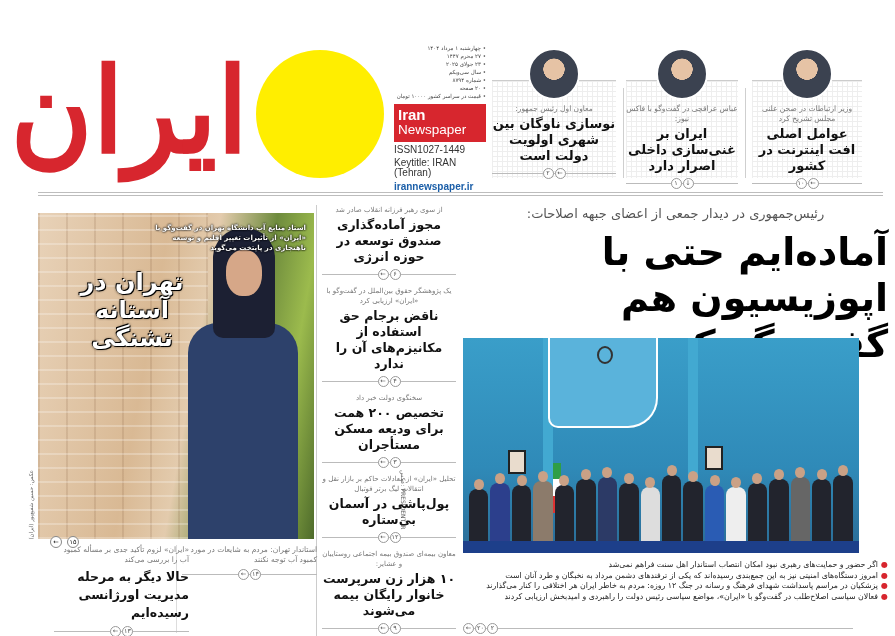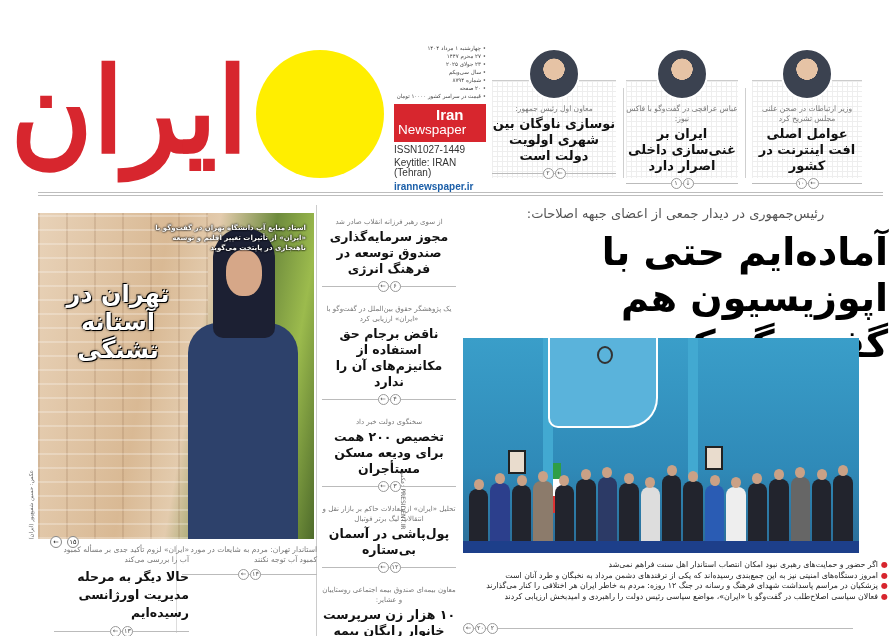--- a/index.html
+++ b/index.html
@@ -13,21 +13,21 @@
     font-family: "DejaVu Serif", serif; font-weight: bold; font-size: 112px; color: #d7262e;
     line-height: 150px; text-align: center; direction: rtl; letter-spacing: -4px; transform: scaleY(1.05); }
   .sun { position: absolute; left: 256px; top: 50px; width: 128px; height: 128px; border-radius: 50%; background: #ffee00; }
   .masthead-rule { position: absolute; left: 38px; right: 12px; top: 192px; height: 4px;
     border-top: 1px solid #bdbdbd; border-bottom: 1px solid #bdbdbd; }
 
   .info { position: absolute; left: 394px; top: 44px; width: 92px; }
   .info-list { direction: rtl; text-align: right; font-size: 5.5px; color: #444; line-height: 8px; list-style: none; }
   .info-list li::before { content: "• "; }
   .brand-box { margin-top: 4px; background: #d7262e; color: #fff; padding: 3px 4px; height: 38px; }
-  .brand-line1 { font-family: "Liberation Sans", sans-serif; font-weight: bold; font-size: 15px; line-height: 15px; margin-left: 38px; }
+  .brand-line1 { font-family: "Liberation Sans", sans-serif; font-weight: bold; font-size: 15px; line-height: 15px; }
   .brand-line2 { font-family: "Liberation Sans", sans-serif; font-size: 13.5px; line-height: 16px; }
   .issn { font-family: "Liberation Sans", sans-serif; font-size: 10px; color: #333; line-height: 10px; margin-top: 3px; }
   .site { font-family: "Liberation Sans", sans-serif; font-weight: bold; font-size: 10px; color: #1a5ea8; margin-top: 3px; }
 
   .teaser { position: absolute; top: 48px; height: 138px; }
   .teaser .grid-bg { position: absolute; left: 0; right: 0; top: 32px; bottom: 8px;
     background-image: linear-gradient(#eee 1px, transparent 1px), linear-gradient(90deg, #eee 1px, transparent 1px);
     background-size: 5px 5px; border-top: 1px solid #ccc; }
   .teaser .avatar { position: absolute; top: 0; left: 50%; margin-left: -26px; width: 52px; height: 52px; border-radius: 50%;
     background: radial-gradient(circle at 50% 40%, #e6c3a5 0 28%, #3b4250 29% 100%); border: 2px solid #fff; }
@@ -60,34 +60,34 @@
   .bullets { position: absolute; left: 463px; top: 560px; width: 425px; direction: rtl; text-align: right; list-style: none; }
   .bullets li { font-size: 7.8px; line-height: 10.5px; color: #222; white-space: nowrap; }
   .bullets li::before { content: "●"; color: #d7262e; margin-left: 3px; font-size: 8px; }
   .lead-pageref { position: absolute; left: 463px; top: 619px; width: 390px; }
 
   
   .col-mid { position: absolute; left: 322px; top: 205px; width: 134px; }
   .col-mid::after { content: ""; position: absolute; left: -6px; top: 0; bottom: -430px; border-left: 1px solid #ccc; }
   .story .kicker { direction: rtl; text-align: center; font-size: 7px; color: #777; line-height: 10px; }
   .story .title { direction: rtl; text-align: center; font-weight: bold; font-size: 12.5px; line-height: 16px; color: #111; margin-top: 2px; }
-  .story { margin-bottom: 6px; margin-top: 12px; }
+  .story { margin-bottom: 6px; }
 
   
   .feature { position: absolute; left: 38px; top: 213px; width: 276px; height: 326px; overflow: hidden;
     background: linear-gradient(100deg, #e8d2b8 0%, #d9b994 40%, #e3cbad 55%, #6e8b3d 72%, #9cbb4d 85%, #4e6b2b 100%); }
   .brick { position: absolute; inset: 0; width: 170px;
     background-image: repeating-linear-gradient(0deg, rgba(255,255,255,0.25) 0 2px, transparent 2px 14px),
                       repeating-linear-gradient(90deg, rgba(120,80,50,0.15) 0 2px, transparent 2px 28px); }
   .woman { position: absolute; left: 145px; top: 15px; width: 120px; height: 320px; }
   .woman .head { position: absolute; left: 30px; top: 0; width: 62px; height: 110px; background: #1c2033; border-radius: 30px 30px 10px 10px; }
   .woman .face { position: absolute; left: 43px; top: 22px; width: 36px; height: 46px; background: #d6a788; border-radius: 45%; }
   .woman .dress { position: absolute; left: 5px; top: 95px; width: 110px; height: 240px; background: #2d416b; border-radius: 30px 30px 0 0; }
   .feature-kicker { position: absolute; right: 8px; top: 10px; width: 160px; direction: rtl; text-align: right; font-size: 7px; font-weight: bold; color: #fff; line-height: 10px; text-shadow: 0 0 2px #000, 0 0 2px #000; }
-  .feature-title { position: absolute; left: 5px; top: 55px; width: 150px; direction: rtl; text-align: center; font-size: 24px; line-height: 28px; font-weight: bold; color: #fff; text-shadow: 0 0 3px #000, 1px 1px 0 #000, -1px -1px 0 #000; margin-top: 12px; }
+  .feature-title { position: absolute; left: 19px; top: 55px; width: 150px; direction: rtl; text-align: center; font-size: 24px; line-height: 28px; font-weight: bold; color: #fff; text-shadow: 0 0 3px #000, 1px 1px 0 #000, -1px -1px 0 #000; }
   .feature-pageref { position: absolute; left: 50px; top: 529px; }
   .feature-pageref span { width: 12px; height: 12px; border: 1px solid #888; border-radius: 50%; background: #fff; display: inline-block; font-size: 6.5px; text-align: center; line-height: 10px; }
   .feature-credit { position: absolute; left: 28px; top: 470px; font-size: 5.5px; color: #666; writing-mode: vertical-rl; transform: rotate(180deg); }
 
   .bottom-story { position: absolute; top: 545px; width: 135px; }
   .bottom-story .kicker { direction: rtl; text-align: right; font-size: 7.5px; color: #777; line-height: 10px; }
   .bottom-story .title { direction: rtl; text-align: right; font-weight: bold; font-size: 12.5px; line-height: 18px; color: #111; margin-top: 3px; }
   .bottom-sep { position: absolute; top: 545px; left: 176px; height: 88px; border-left: 1px solid #ddd; }
 </style>
 </head>
@@ -204,21 +204,21 @@
 </ul>
 <div class="pageref lead-pageref" style="justify-content:flex-start;">
   <span>←</span>
   <span>۲۰</span>
   <span>۲</span>
 </div>
 
 <div class="col-mid">
   <div class="story">
     <div class="kicker">از سوی رهبر فرزانه انقلاب صادر شد</div>
-    <div class="title">مجوز سرمایه‌گذاری صندوق توسعه در فرهنگ انرژی</div>
+    <div class="title">مجوز آماده‌گذاری صندوق توسعه در حوزه انرژی</div>
     <div class="pageref">
         <span>←</span>
         <span>۶</span>
       </div>
   </div>
   <div class="story">
     <div class="kicker">یک پژوهشگر حقوق بین‌الملل در گفت‌وگو با «ایران» ارزیابی کرد</div>
     <div class="title">ناقض برجام حق استفاده از مکانیزم‌های آن را ندارد</div>
     <div class="pageref">
         <span>←</span>

